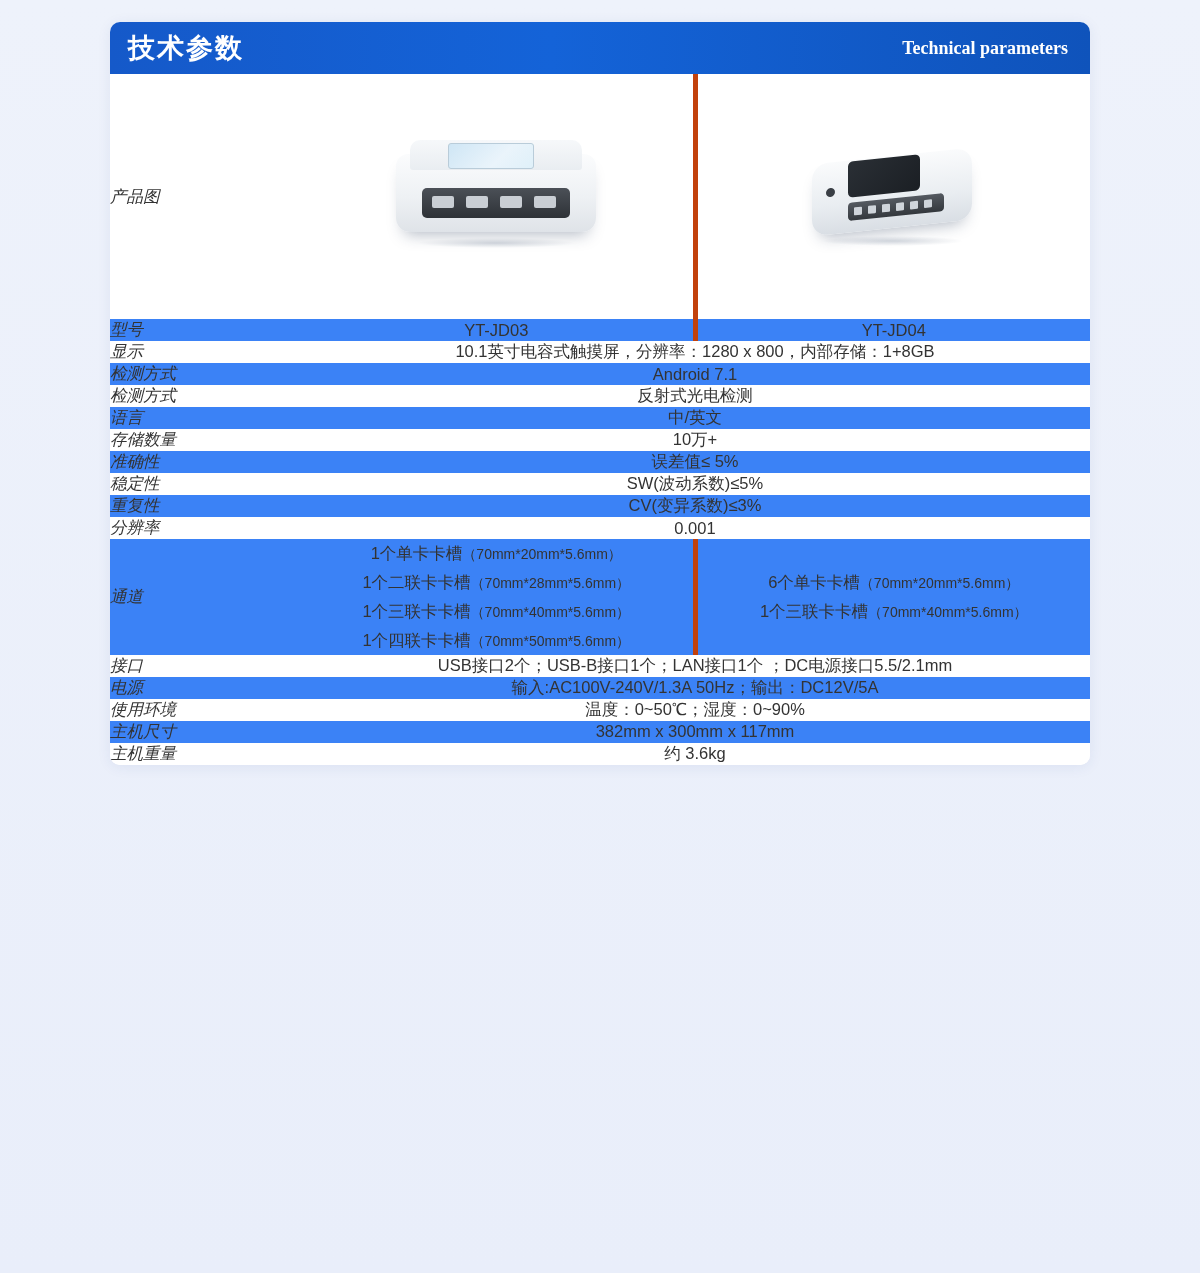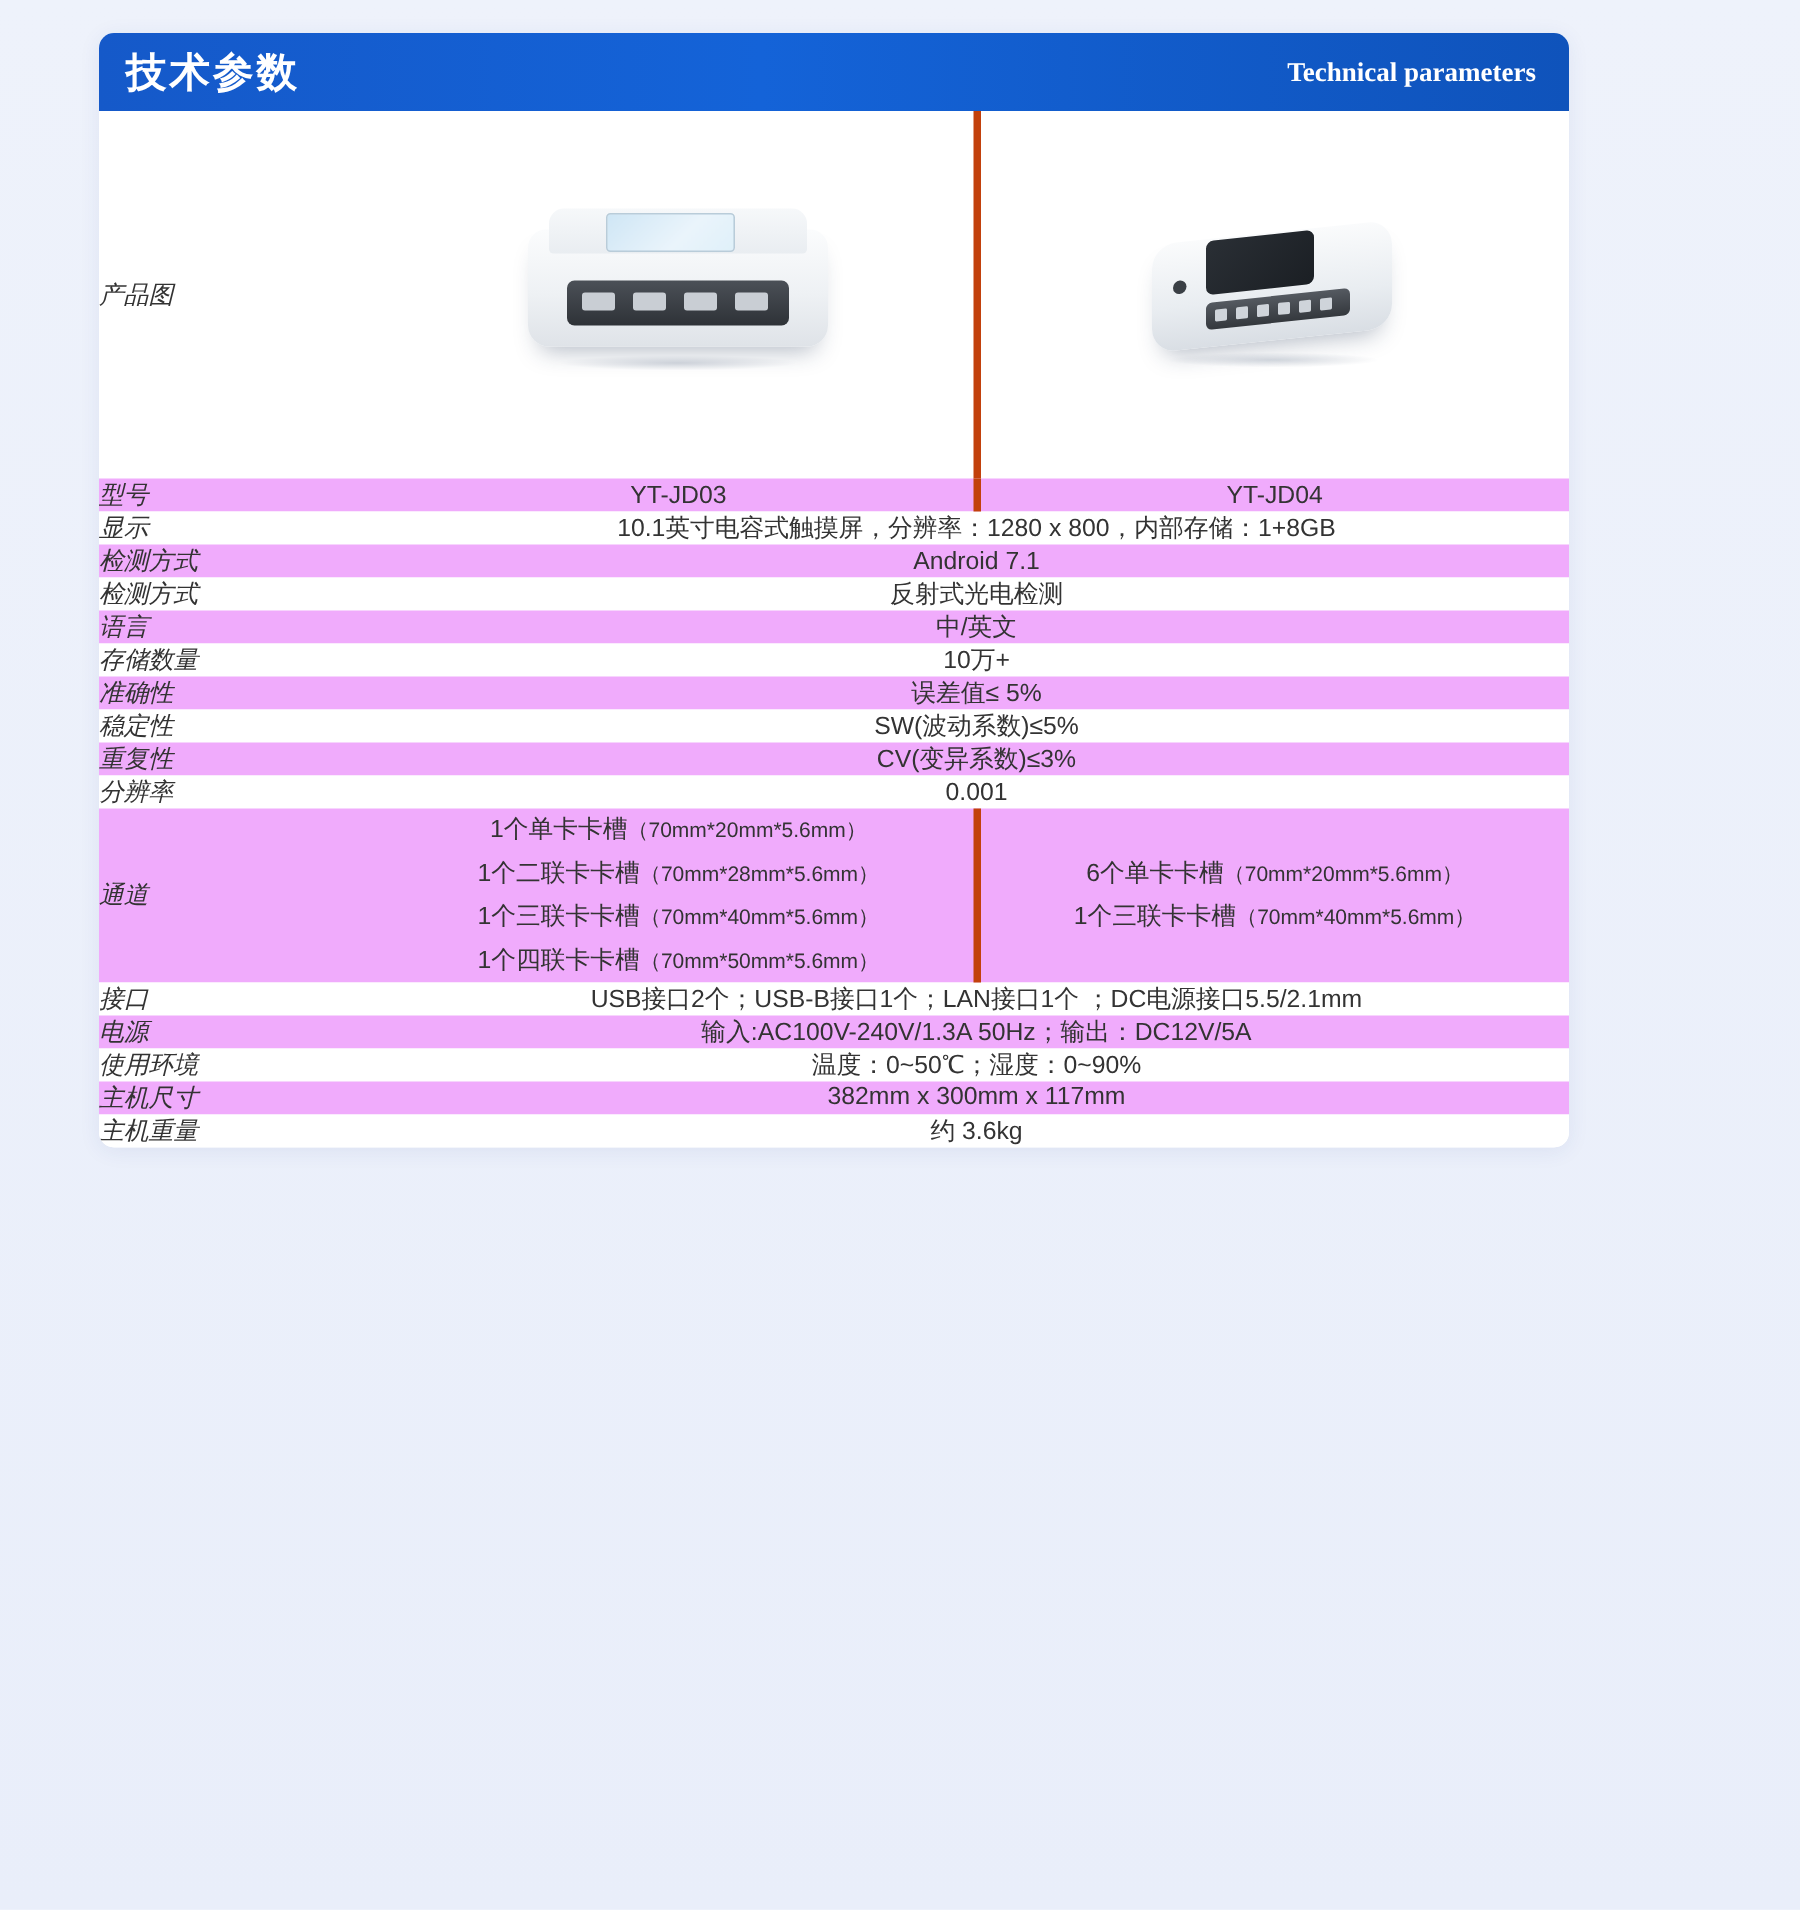--- a/index.html
+++ b/index.html
@@ -14,21 +14,21 @@
     color: #222;
     overflow: hidden;
   }
 
   .page {
     position: relative;
     width: 1200px;
     height: 1273px;
     background: linear-gradient(180deg, #eef2fb 0%, #e9eefa 100%);
     box-sizing: border-box;
-    padding: 22px 110px 30px 66px;
+    padding: 22px 110px 30px 110px;
   }
 
   .card {
     width: 980px;
     background: #ffffff;
     border-radius: 10px;
     box-shadow: 0 2px 14px rgba(40,70,140,0.08);
     overflow: hidden;
   }
 
@@ -74,21 +74,21 @@
     font-size: 18px;
     padding-left: 22px;
     box-sizing: border-box;
     font-style: italic;
   }
   td.value {
     text-align: center;
     color: #333;
     padding: 11px 8px;
   }
-  tr.alt td { background: #f0abfc; }
+  tr.alt td { background: #3b82f6; }
   tr.plain td { background: #ffffff; }
 
   .sep-left { border-right: 5px solid #c2410c; }
 
   
   .imgrow td { height: 245px; }
   .imgcell {
     text-align: center;
     vertical-align: middle;
     background: #ffffff;

